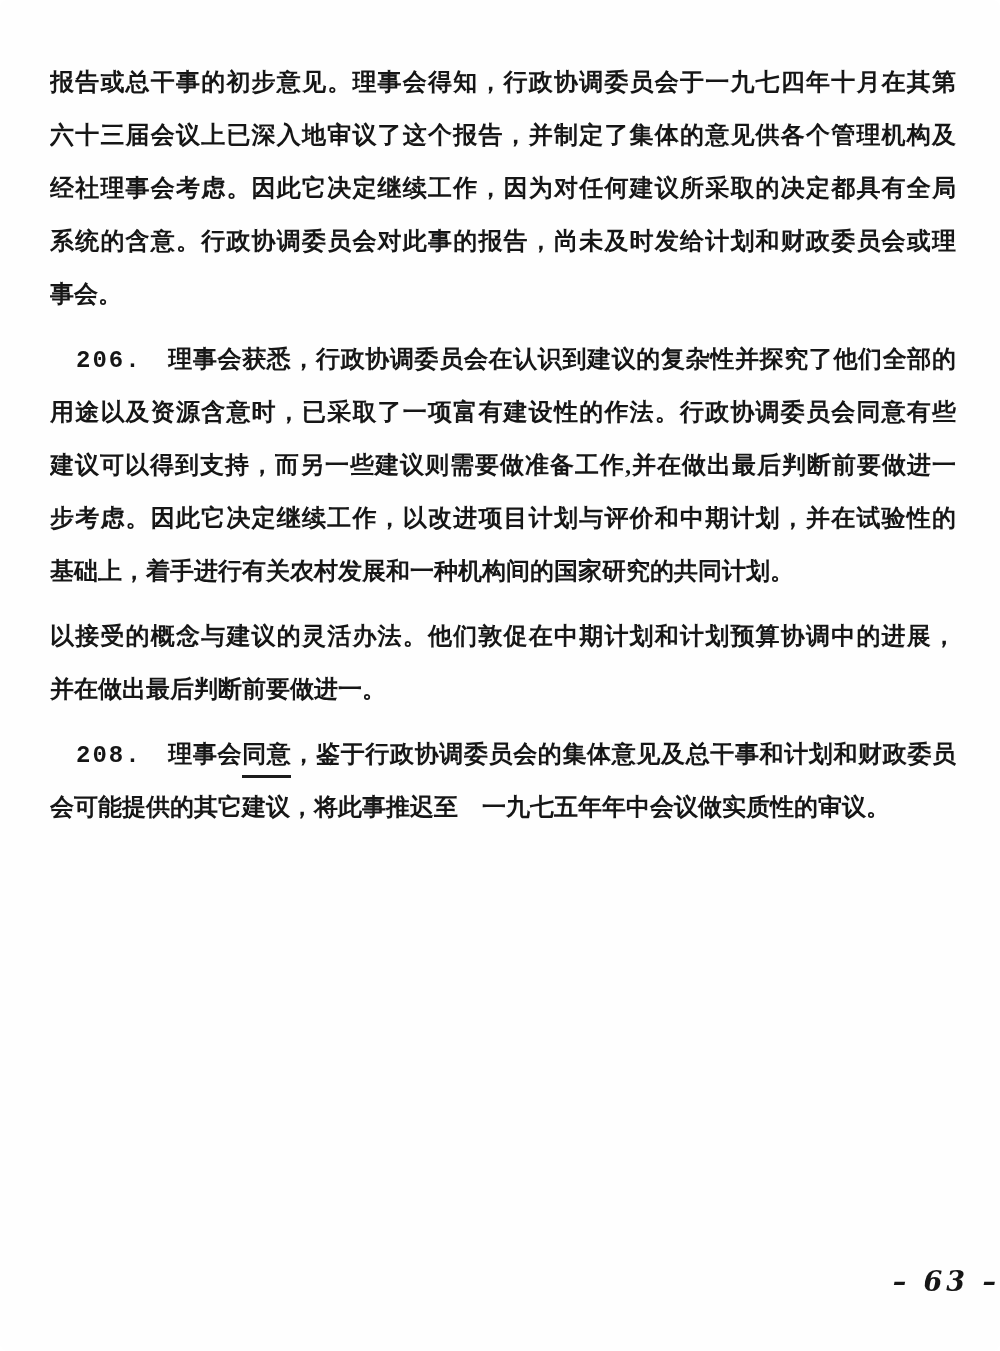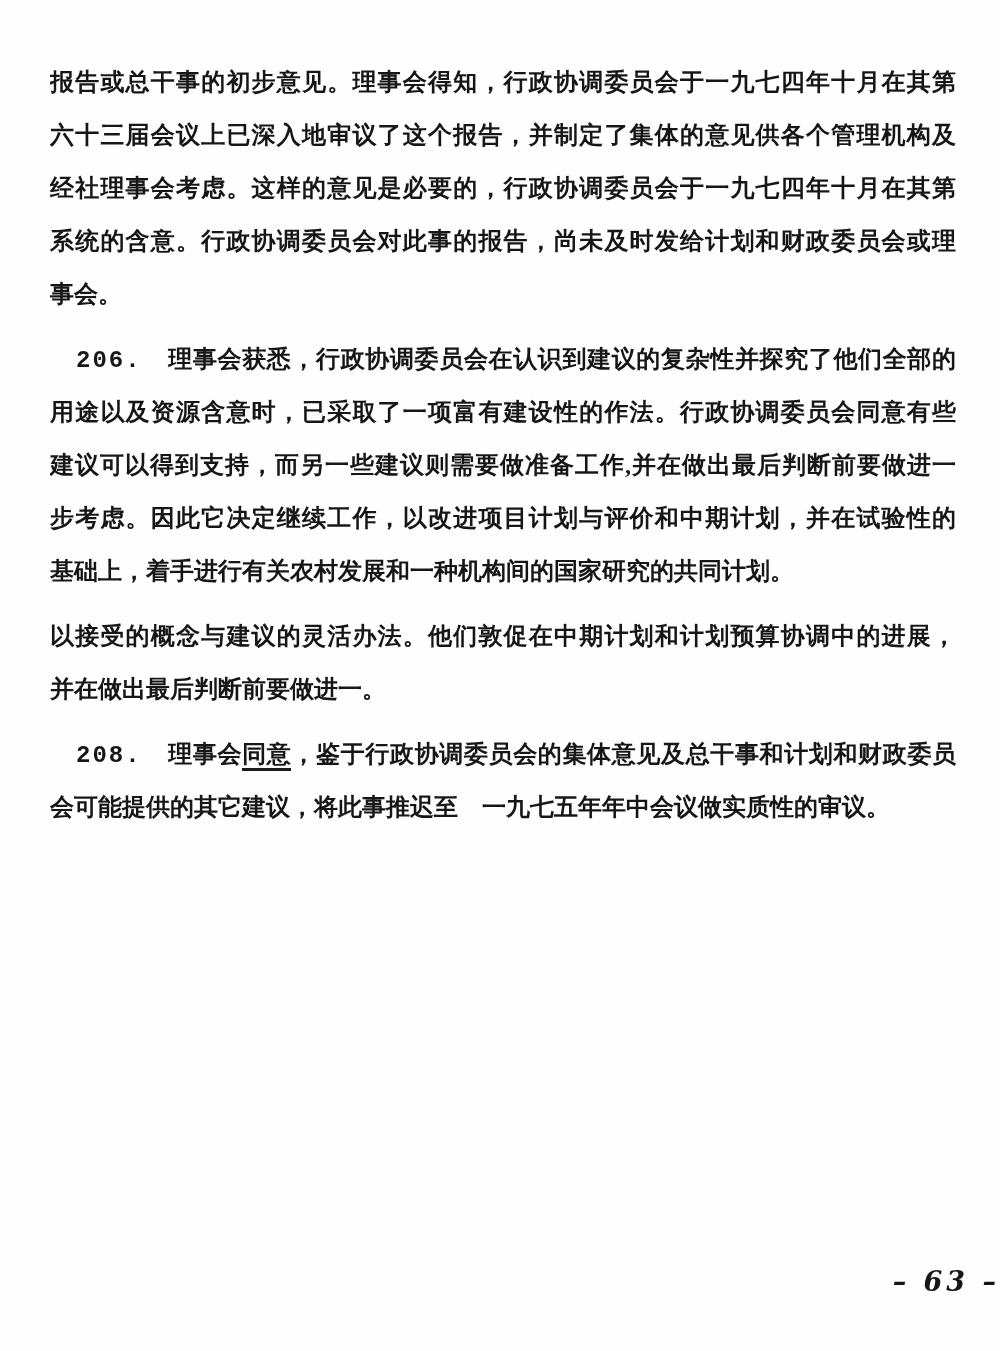--- a/index.html
+++ b/index.html
@@ -34,21 +34,21 @@
   }
   .tline.short {
     text-align: left;
     text-align-last: left;
   }
   .tline.pfirst { padding-left: 26px; }
   .pnum { letter-spacing: 2px; font-family: Liberation Mono, monospace; }
   .numgap { display: inline-block; width: 26px; }
   .u {
     border-bottom: 3px solid #1c1c1c;
-    padding-bottom: 1px;
+    padding-bottom: 8px;
   }
   .footer {
     position: absolute;
     left: 0;
     top: 1266px;
     width: 1000px;
     text-align: right;
     font-style: italic;
     font-weight: 700;
     font-size: 27px;
@@ -57,21 +57,21 @@
   }
 </style>
 </head>
 <body>
 
 <div class="page">
 
   <div class="para first">
     <div class="tline">报告或总干事的初步意见。理事会得知，行政协调委员会于一九七四年十月在其第</div>
     <div class="tline">六十三届会议上已深入地审议了这个报告，并制定了集体的意见供各个管理机构及</div>
-    <div class="tline">经社理事会考虑。这样的意见是必要的，行政协调委员会于一九七四年十月在其第</div>
+    <div class="tline">经社理事会考虑。因此它决定继续工作，因为对任何建议所采取的决定都具有全局</div>
     <div class="tline">系统的含意。行政协调委员会对此事的报告，尚未及时发给计划和财政委员会或理</div>
     <div class="tline short">事会。</div>
   </div>
 
   <div class="para">
     <div class="tline pfirst"><span class="pnum">206.</span><span class="numgap"></span><span>理事会获悉，行政协调委员会在认识到建议的复杂性并探究了他们全部的</span></div>
     <div class="tline">用途以及资源含意时，已采取了一项富有建设性的作法。行政协调委员会同意有些</div>
     <div class="tline">建议可以得到支持，而另一些建议则需要做准备工作,并在做出最后判断前要做进一</div>
     <div class="tline">步考虑。因此它决定继续工作，以改进项目计划与评价和中期计划，并在试验性的</div>
     <div class="tline short">基础上，着手进行有关农村发展和一种机构间的国家研究的共同计划。</div>

